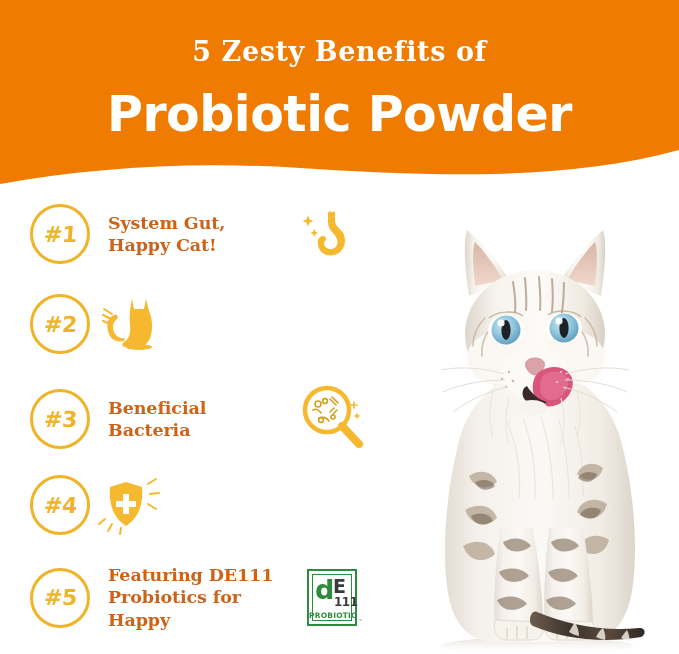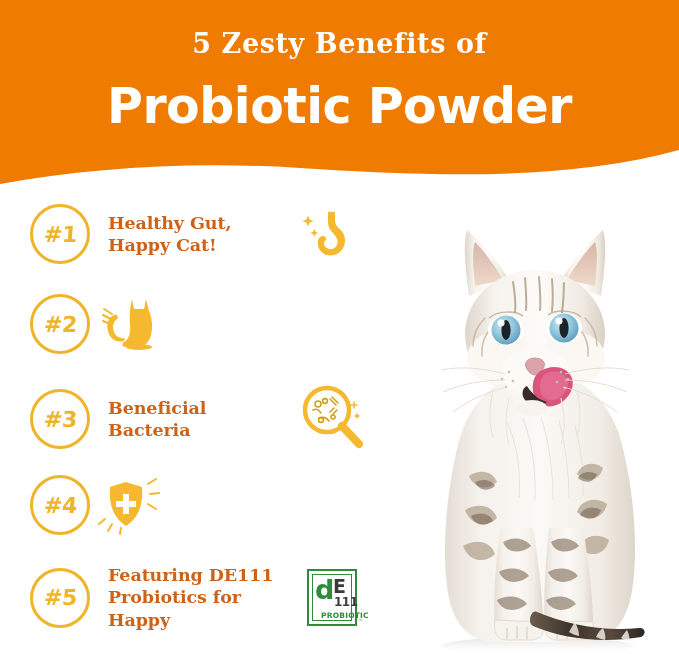--- a/index.html
+++ b/index.html
@@ -18,21 +18,21 @@
     overflow:hidden;
   }
   .header-shape{position:absolute;left:0;top:0;width:679px;height:200px;}
   .header-text{
     position:absolute;left:0;top:0;width:679px;
     text-align:center;
     z-index:3;
     pointer-events:none;
   }
   .subtitle{
-    margin:0;padding-top:30px;
+    margin:0;padding-top:38px;
     font-family:"DejaVu Serif", serif;
     font-weight:700;
     font-size:27px;
     letter-spacing:0.6px;
     color:#ffffff;
     line-height:1.05;
   }
   .maintitle{
     margin:16px;padding-top:6px;
     font-family:"DejaVu Sans", sans-serif;
@@ -115,21 +115,21 @@
     position:absolute;left:25px;top:25px;
     font-family:"DejaVu Sans", sans-serif;
     font-weight:700;font-size:12px;line-height:1;
     color:#3B3B3B;letter-spacing:-0.5px;
   }
   .de-pro{
     position:absolute;left:0;right:0;bottom:5px;
     text-align:center;
     font-family:"DejaVu Sans", sans-serif;
     font-weight:700;font-size:7.5px;line-height:1;
-    color:#2E8B3E;letter-spacing:0.2px;padding-left:12px;
+    color:#2E8B3E;letter-spacing:0.2px;
   }
   .de-tm{
     position:absolute;right:-8px;bottom:0;
     font-family:"DejaVu Sans", sans-serif;
     font-size:5px;color:#777;
   }
 
   
   .cat-photo{
     position:absolute;right:0;top:176px;
@@ -346,21 +346,21 @@
       <div class="maintitle">Probiotic Powder</div>
     </div>
   </div>
 
   <div class="benefits">
 
     <div class="row" style="top:8px;">
       <div class="badge">
         <span>#1</span>
       </div>
-      <div class="row-label">Healthy Gut, Happy Cat!</div>
+      <div class="row-label">System Gut, Happy Cat!</div>
       <div class="row-icon">
         <svg width="58" height="58" viewBox="0 0 58 58" xmlns="http://www.w3.org/2000/svg">
           <path d="M33,8 C33,6 36,6 36,8 L36,16 C36,22 43,24 45,30
                    C48,38 44,48 35,50 C27,52 20,47 19,40
                    C18,34 21,31 24,31 C27,31 28,34 26,36
                    C24,38 25,43 30,44 C36,45 40,40 38,34
                    C36,28 29,26 29,17 L29,8 C29,6 33,6 33,8 Z" fill="#F5B82E"></path>
           <g fill="#F5B82E">
             <path d="M10,13 L12,18 L17,20 L12,22 L10,27 L8,22 L3,20 L8,18 Z" transform="translate(1,0) scale(0.8)"></path>
             <path d="M16,26 L17.4,29.4 L20.8,30.8 L17.4,32.2 L16,35.6 L14.6,32.2 L11.2,30.8 L14.6,29.4 Z" transform="scale(0.85) translate(2,2)"></path>

